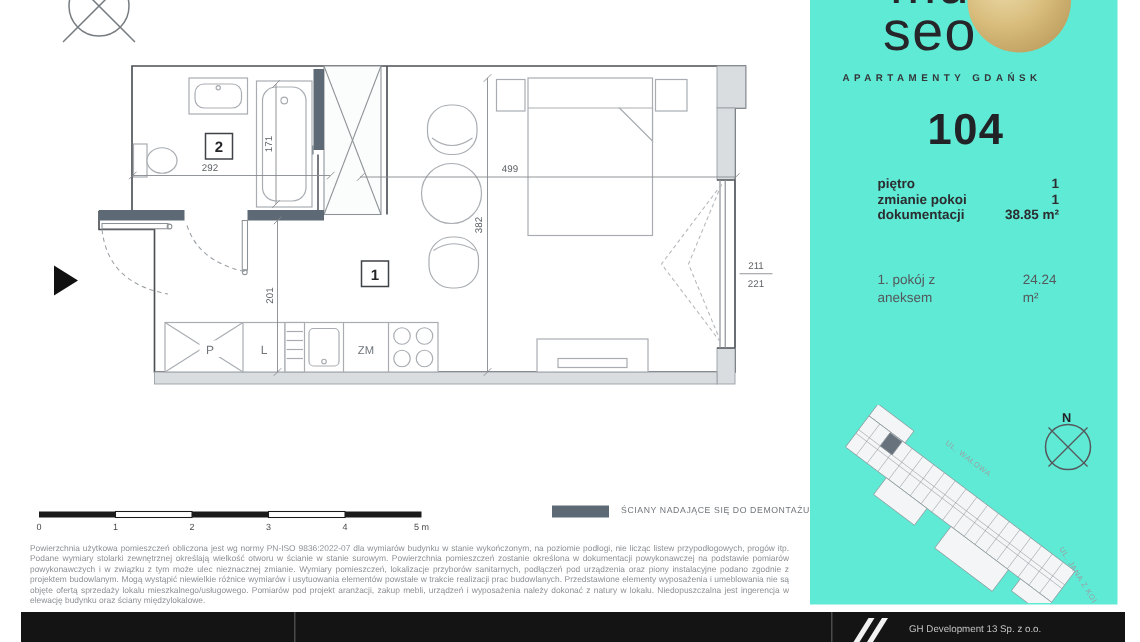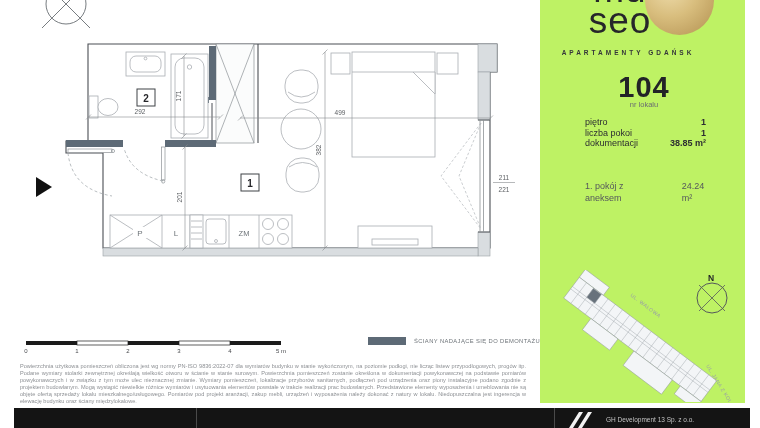--- a/index.html
+++ b/index.html
@@ -19,21 +19,21 @@
   .legend-swatch{
     position:absolute;left:368px;top:337px;width:38px;height:8px;background:#5d6a76;
   }
   .disclaimer{
     position:absolute;left:20px;top:363px;width:506px;
     font-size:5.6px;line-height:7px;color:#8d9094;text-align:justify;
   }
   
   .panel{
     position:absolute;left:540px;top:0;width:205px;height:403px;
-    background:#bef264;overflow:hidden;
+    background:#5eead4;overflow:hidden;
   }
   .gold-circle{
     position:absolute;left:105px;top:-34px;width:69px;height:69px;border-radius:50%;
     background:radial-gradient(circle at 36% 32%, #eedcab 0%, #d8bd7d 45%, #b29050 100%);
   }
   .logo-text{
     position:absolute;left:0;top:-26px;width:160px;text-align:center;
     font-size:37px;font-weight:300;line-height:31px;letter-spacing:1px;color:#26262a;
   }
   .tagline{
@@ -43,21 +43,21 @@
   .unit-number{
     position:absolute;left:0;top:71px;width:208px;text-align:center;
     font-size:29px;font-weight:700;letter-spacing:1px;color:#222327;
   }
   .unit-caption{
     position:absolute;left:0;top:100px;width:208px;text-align:center;
     font-size:7.5px;color:#6a6d71;
   }
   .specs{position:absolute;left:45px;top:117px;width:121px;}
   .spec-row{display:flex;justify-content:space-between;font-size:9px;line-height:10.5px;color:#2c2d31;}
-  .spec-row .lab{font-weight:400;}
+  .spec-row .lab{font-weight:700;}
   .spec-row .val{font-weight:700;text-align:right;}
   .rooms{position:absolute;left:45px;top:181px;width:121px;}
   .room-row{display:flex;justify-content:space-between;font-size:9px;line-height:11.5px;color:#55585c;gap:44px;}
   .room-row .val{text-align:left;color:#55585c;}
   .site-svg{position:absolute;left:20px;top:270px;}
   
   .footer{
     position:absolute;left:14px;top:408px;width:736px;height:20px;
     background:#141414;overflow:hidden;
   }
@@ -248,29 +248,28 @@
 
 <div class="panel">
   <div class="logo-text">
     <div>mu</div>
     <div>seo</div>
   </div>
   <div class="gold-circle"></div>
   <div class="tagline">APARTAMENTY GDAŃSK</div>
 
   <div class="unit-number">104</div>
-  <div class="unit-caption">nr lokalu</div>
 
   <div class="specs">
     <div class="spec-row">
       <span class="lab">piętro</span>
       <span class="val">1</span>
     </div>
     <div class="spec-row">
-      <span class="lab">liczba pokoi</span>
+      <span class="lab">zmianie pokoi</span>
       <span class="val">1</span>
     </div>
     <div class="spec-row">
       <span class="lab">dokumentacji</span>
       <span class="val">38.85 m²</span>
     </div>
   </div>
 
   <div class="rooms">
     <div class="room-row">

